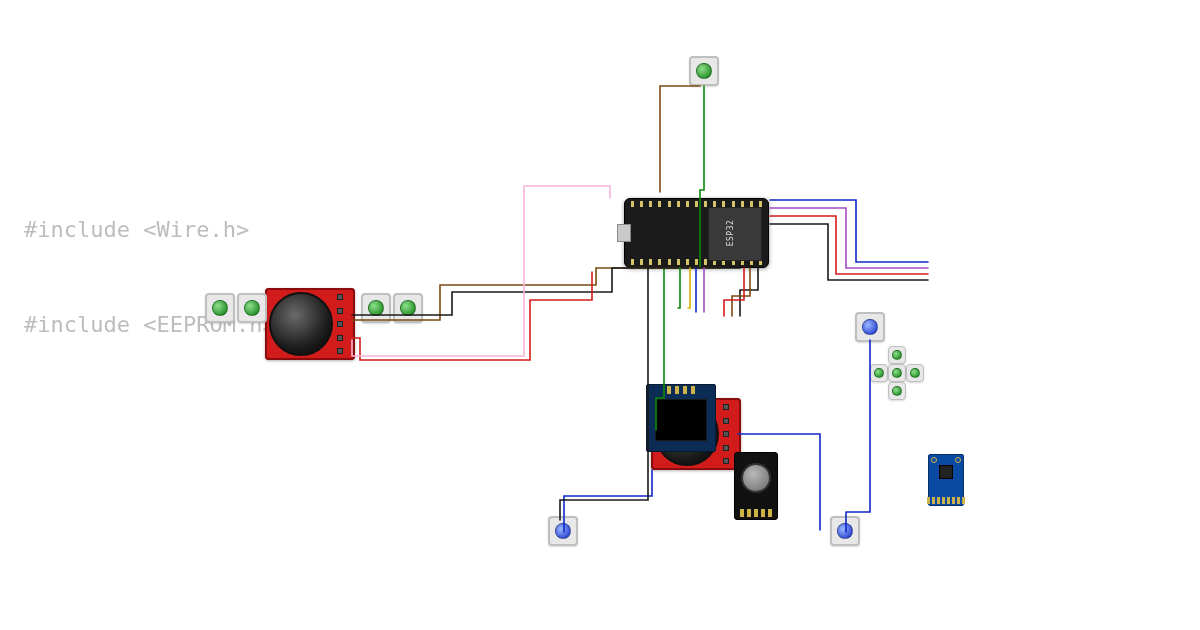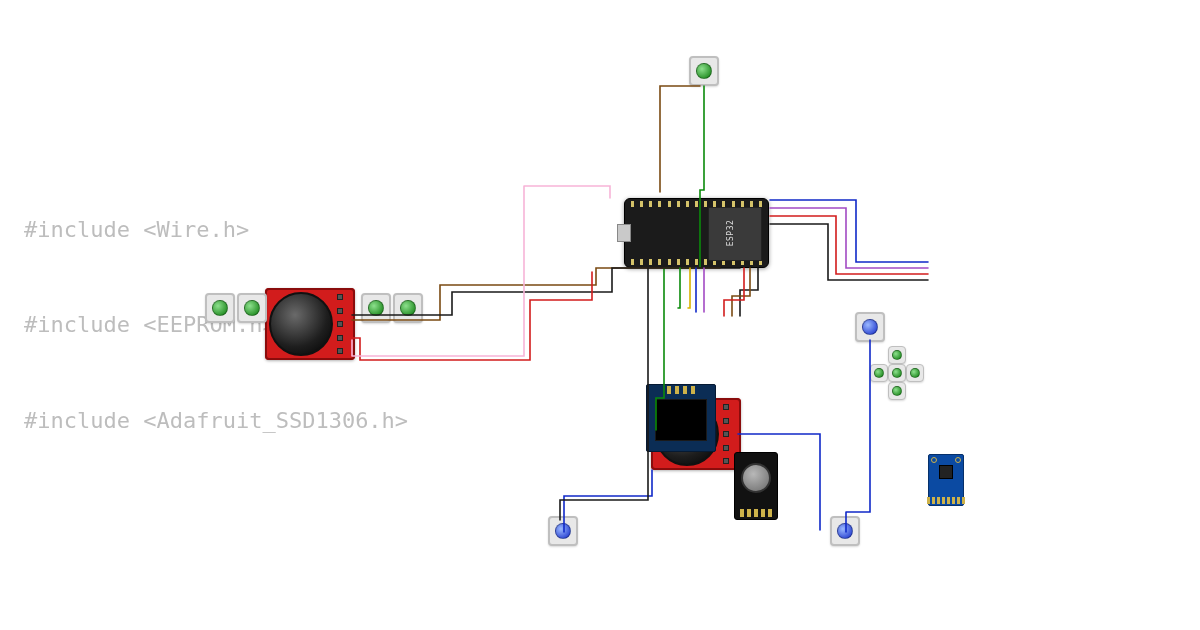--- a/index.html
+++ b/index.html
@@ -45,21 +45,20 @@
   .imu .hdr { position:absolute; bottom:1px; left:50%; transform:translateX(-50%); display:flex; gap:2px; }
   .imu .hdr i { width:3px; height:7px; background:#cdb24a; }
   .imu .hole { position:absolute; width:6px; height:6px; border:1px solid #cdb24a; border-radius:50%; }
 </style>
 </head>
 <body>
 
 <div class="code-overlay">
   <div>#include &lt;Wire.h&gt;</div>
   <div>#include &lt;EEPROM.h&gt;</div>
-  <div>#include &lt;Adafruit_SSD1306.h&gt;</div>
   
   
   <div></div>
   
   
 </div>
 
 <div class="canvas">
 
   <div class="comp esp32" style="left:624px; top:198px;">

